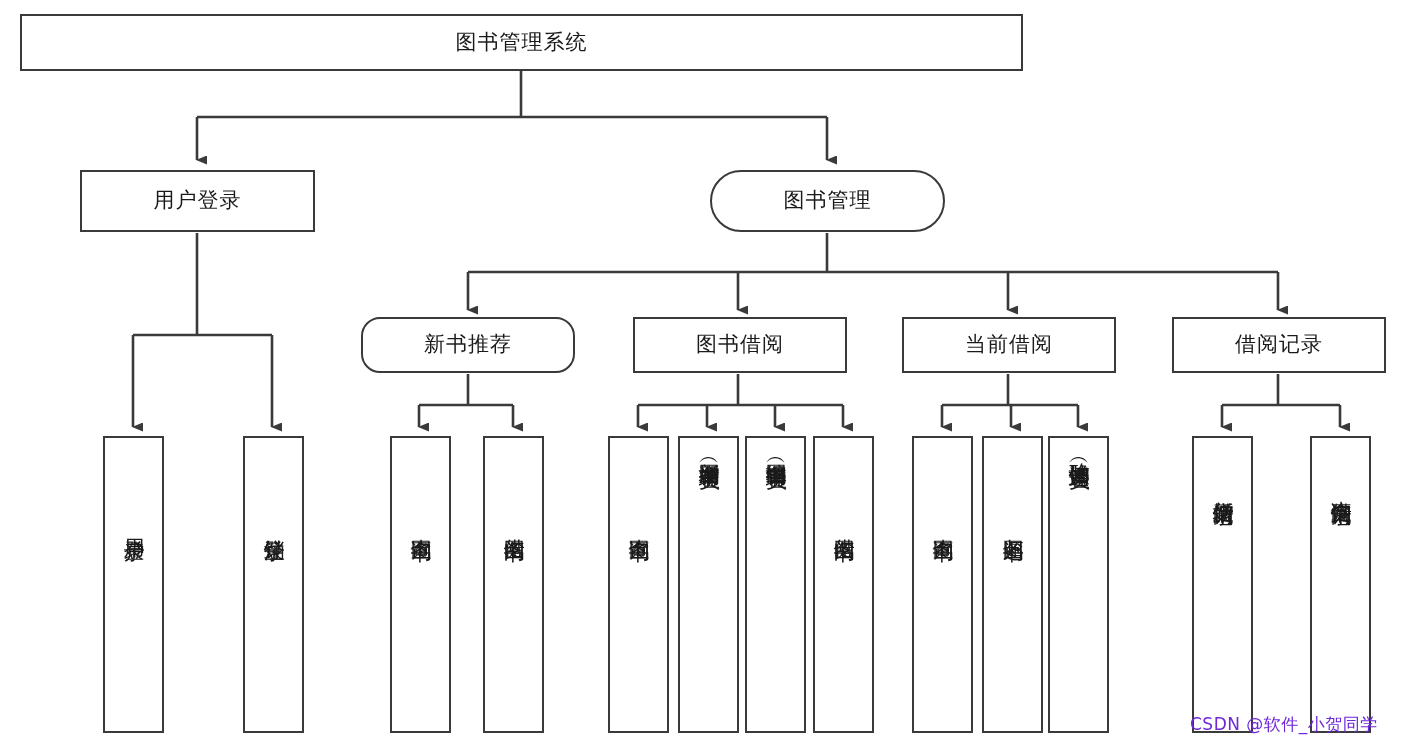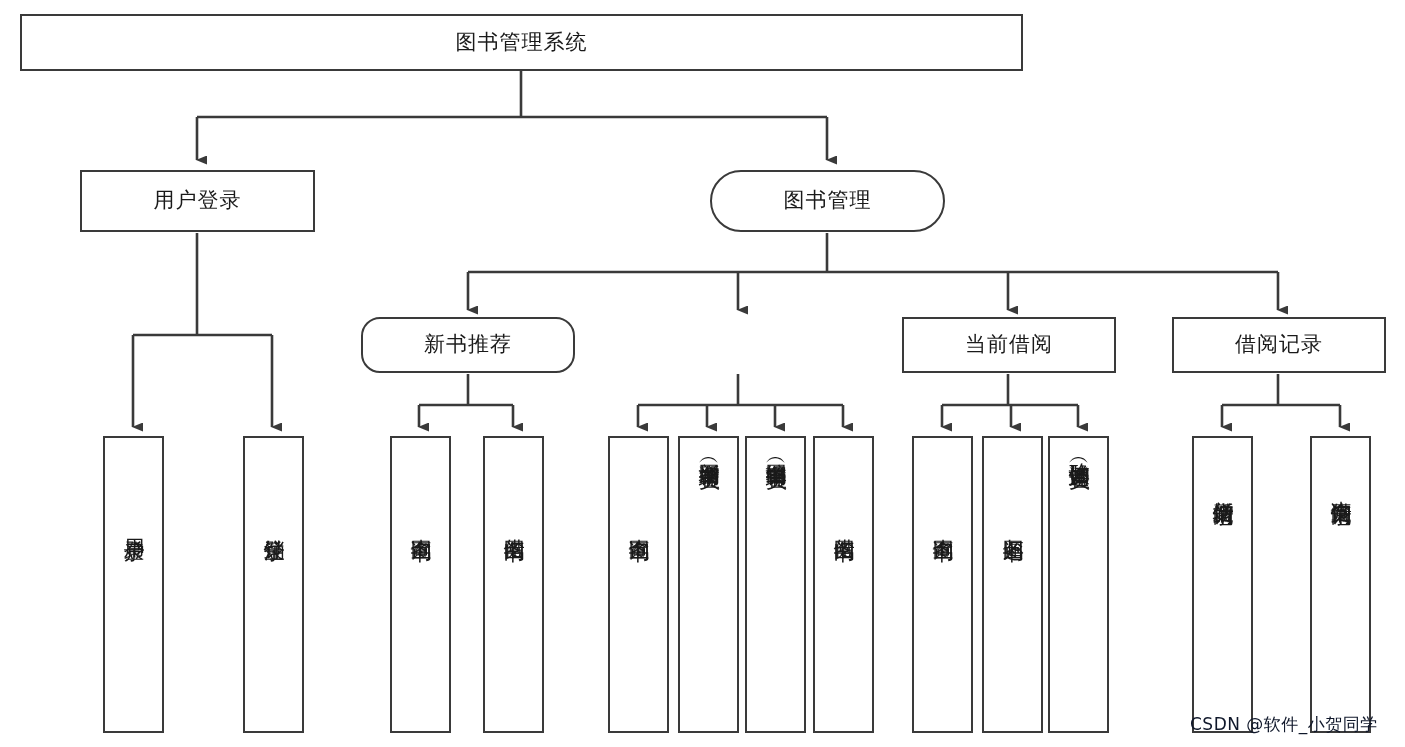--- a/index.html
+++ b/index.html
@@ -55,21 +55,21 @@
     text-align: left;
   }
   .node-root {
     font-size: 22px;
   }
   #watermark {
     position: absolute;
     left: 1190px;
     top: 713px;
     font-size: 17px;
-    color: #0f172a;
+    color: #6d28d9;
     letter-spacing: 0.5px;
     white-space: nowrap;
     pointer-events: none;
   }
 </style>
 </head>
 <body>
 
 <div id="diagram-root">
 
@@ -130,20 +130,23 @@
   <div class="node horizontal" style="left:80px; top:170px; width:235px; height:62px;">
     <span>用户登录</span>
   </div>
   <div class="node horizontal" style="left:710px; top:170px; width:235px; height:62px;border-radius:31px;">
     <span>图书管理</span>
   </div>
 
   <div class="node horizontal" style="left:361px; top:317px; width:214px; height:56px;border-radius:19px;">
     <span>新书推荐</span>
   </div>
+  <div class="node horizontal" style="left:633px; top:317px; width:214px; height:56px;">
+    <span>图书借阅</span>
+  </div>
   <div class="node horizontal" style="left:902px; top:317px; width:214px; height:56px;">
     <span>当前借阅</span>
   </div>
   <div class="node horizontal" style="left:1172px; top:317px; width:214px; height:56px;">
     <span>借阅记录</span>
   </div>
 
   <div class="node vertical" style="left:103px; top:436px; width:61px; height:297px; padding-top:84px;">
     <span class="vtext">用户登录</span>
   </div>

